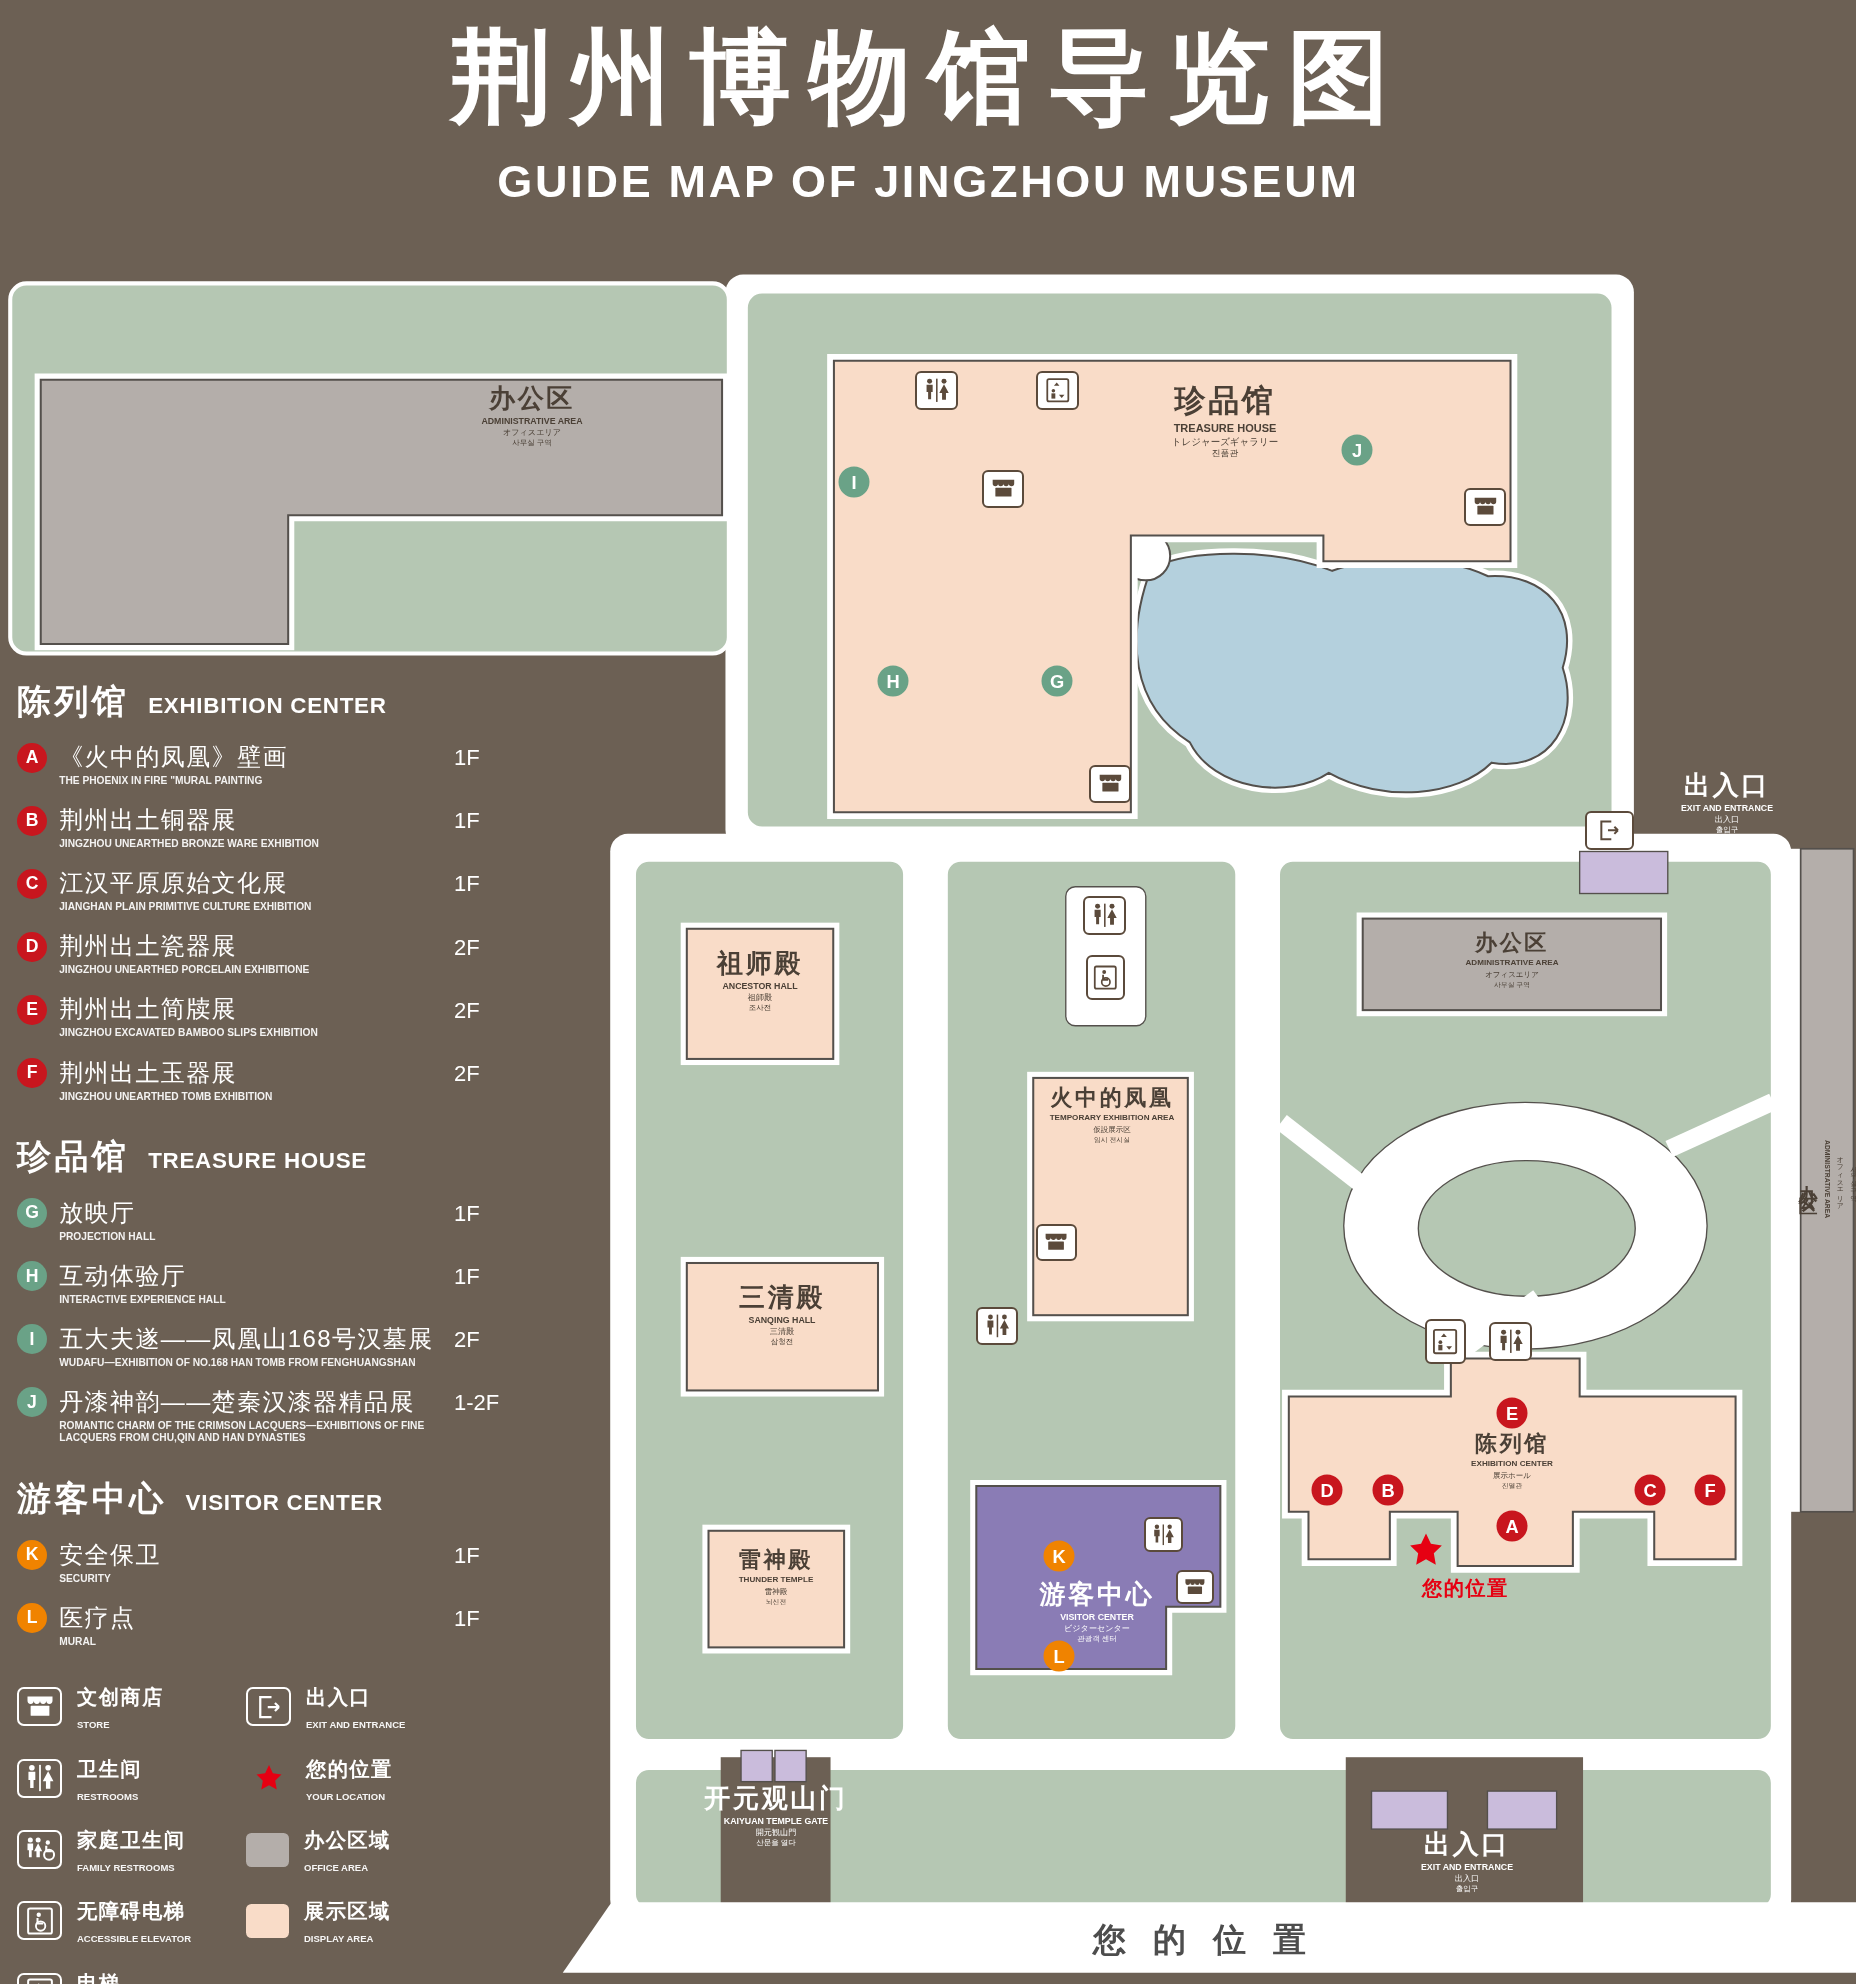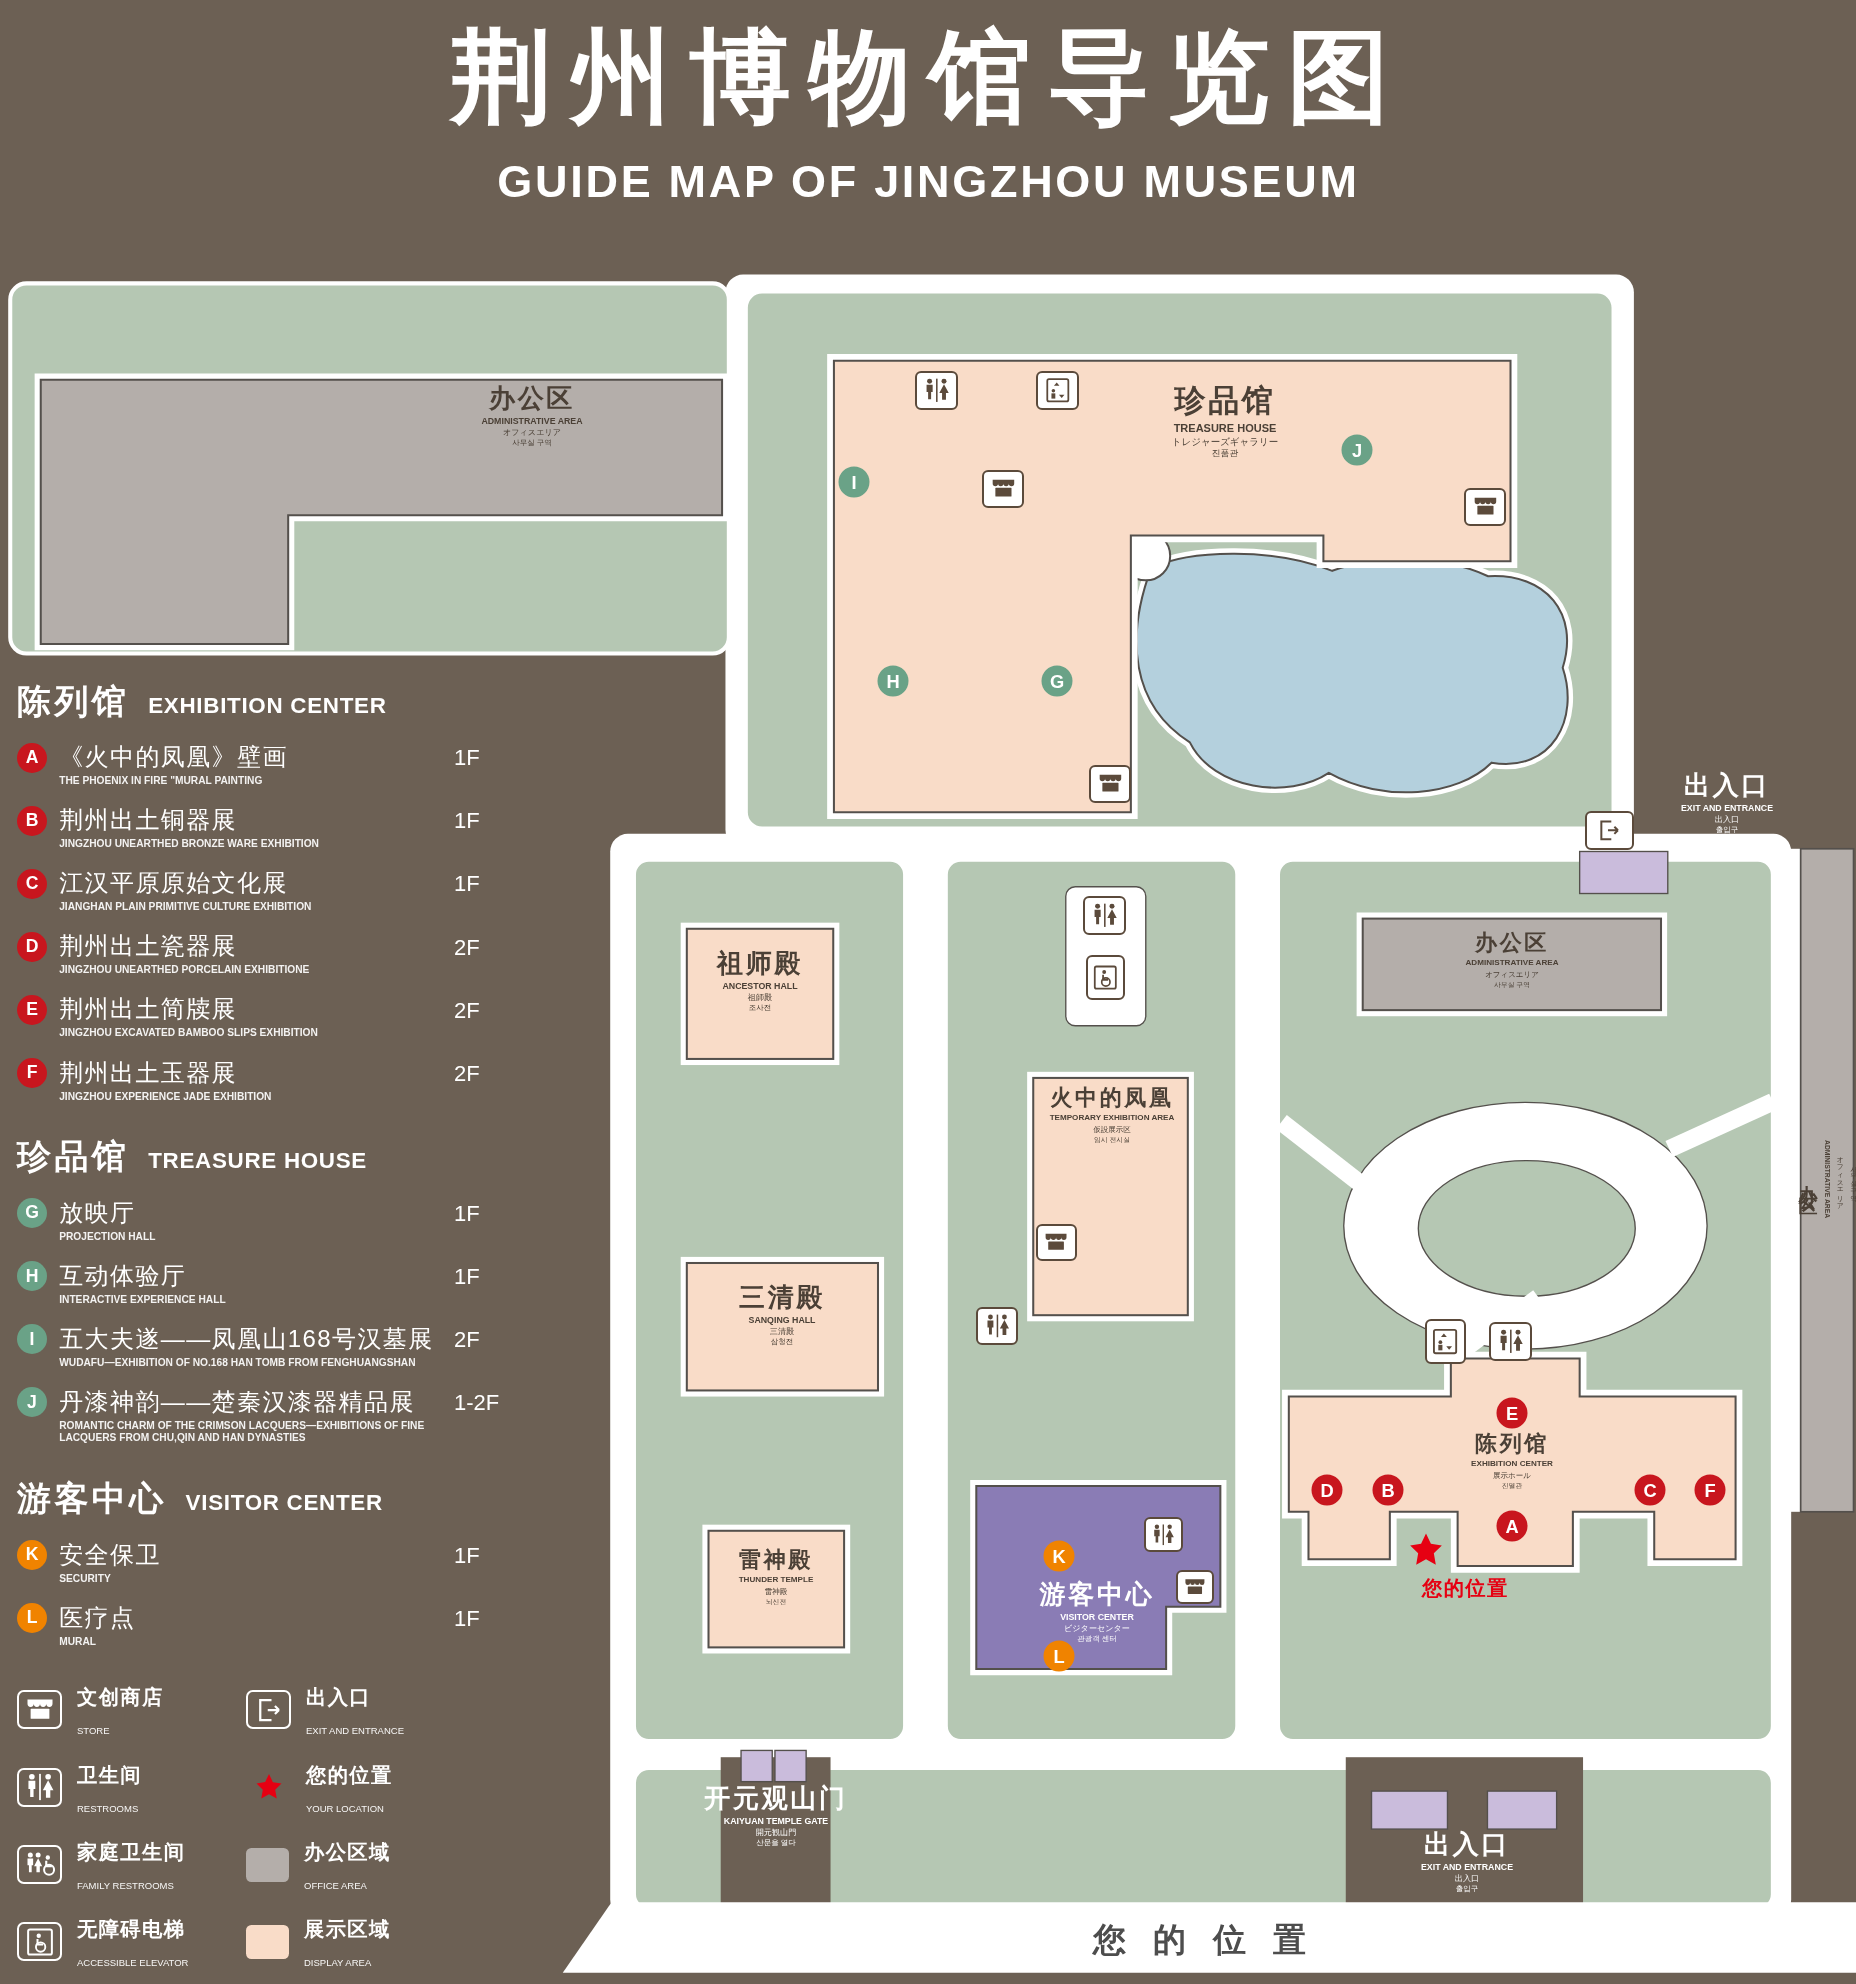--- a/index.html
+++ b/index.html
@@ -60,21 +60,21 @@
   .symbols{display:grid;grid-template-columns:229px 1fr;row-gap:24.4px;margin-top:35px;}
   .sym{display:flex;align-items:center;gap:15px;}
   .tile-l{width:45px;height:39px;border:2.7px solid #fff;border-radius:6.8px;flex:none;
           display:flex;align-items:center;justify-content:center;color:#fff;box-sizing:border-box;}
   .tile-l svg{width:30px;height:30px;}
   .tile-plain{border:none;}
   .swatch{width:43px;height:34px;border-radius:5.4px;flex:none;}
   .swatch.office{background:#b4aeaa}
   .swatch.display{background:#f9dcc8}
   .sym .zh{font-size:20.3px;font-weight:bold;letter-spacing:1.4px;}
-  .sym .en{font-size:9.5px;font-weight:normal;opacity:.95;margin-top:14px;}
+  .sym .en{font-size:9.5px;font-weight:bold;opacity:.95;margin-top:8px;}
 </style>
 </head>
 <body>
 
 <div id="canvas">
 
   <div class="title">荆州博物馆导览图</div>
   <div class="subtitle">GUIDE MAP OF JINGZHOU MUSEUM</div>
 
   <svg class="map" width="1857" height="1985" viewBox="0 0 2739 2928">
@@ -429,21 +429,21 @@
       <span class="names">
           <span class="zh" style="display:block">荆州出土简牍展</span>
           <span class="en" style="display:block">JINGZHOU EXCAVATED BAMBOO SLIPS EXHIBITION</span>
         </span>
       <span class="floor">2F</span>
     </div>
     <div class="item">
       <span class="letter red">F</span>
       <span class="names">
           <span class="zh" style="display:block">荆州出土玉器展</span>
-          <span class="en" style="display:block">JINGZHOU EXPERIENCE JADE EXHIBITION</span>
+          <span class="en" style="display:block">JINGZHOU UNEARTHED TOMB EXHIBITION</span>
         </span>
       <span class="floor">2F</span>
     </div>
 
     <div class="sec-head">
       <span class="zh">珍品馆</span>
       <span class="en">TREASURE HOUSE</span>
     </div>
     <div class="item">
       <span class="letter green">G</span>

